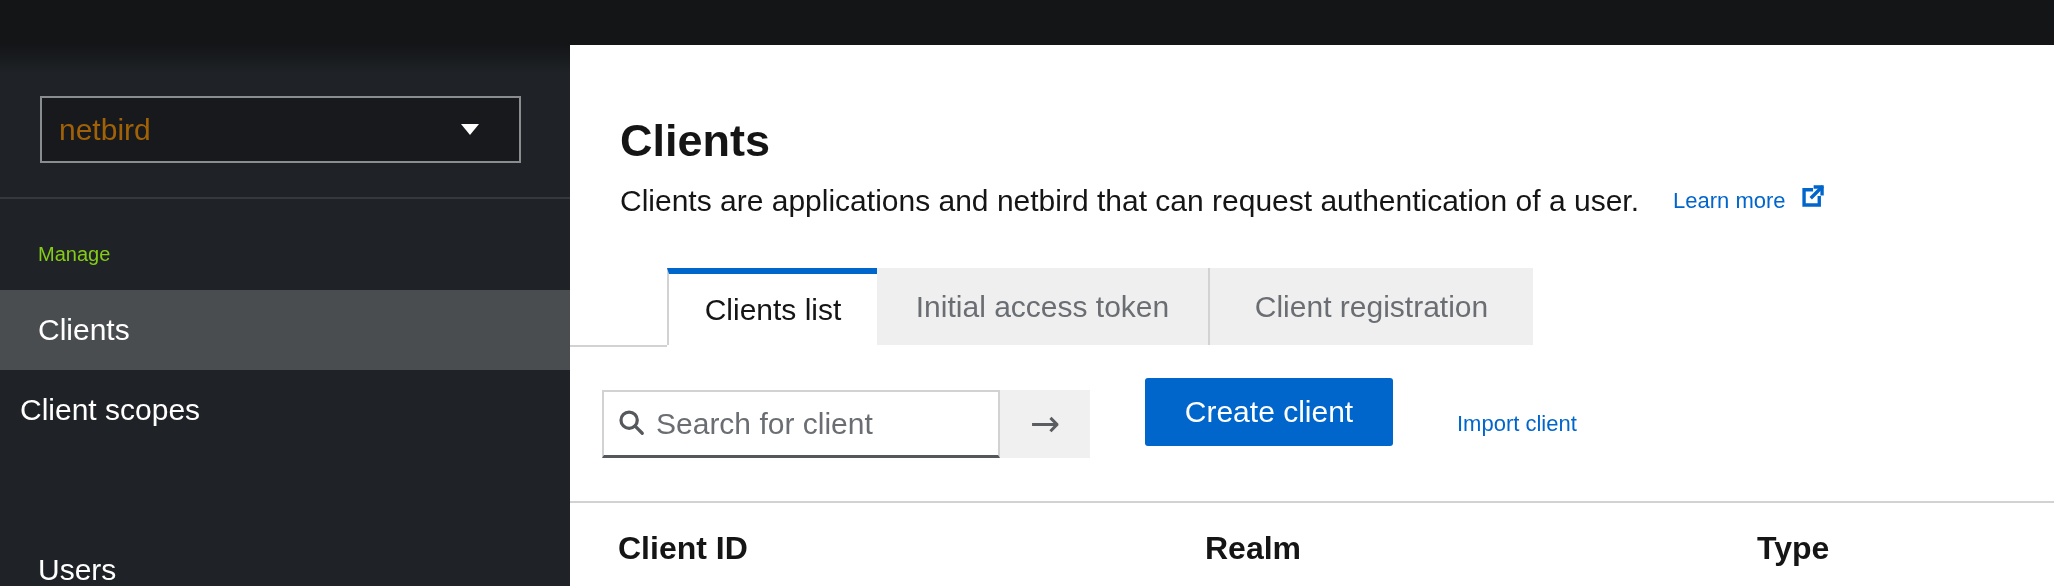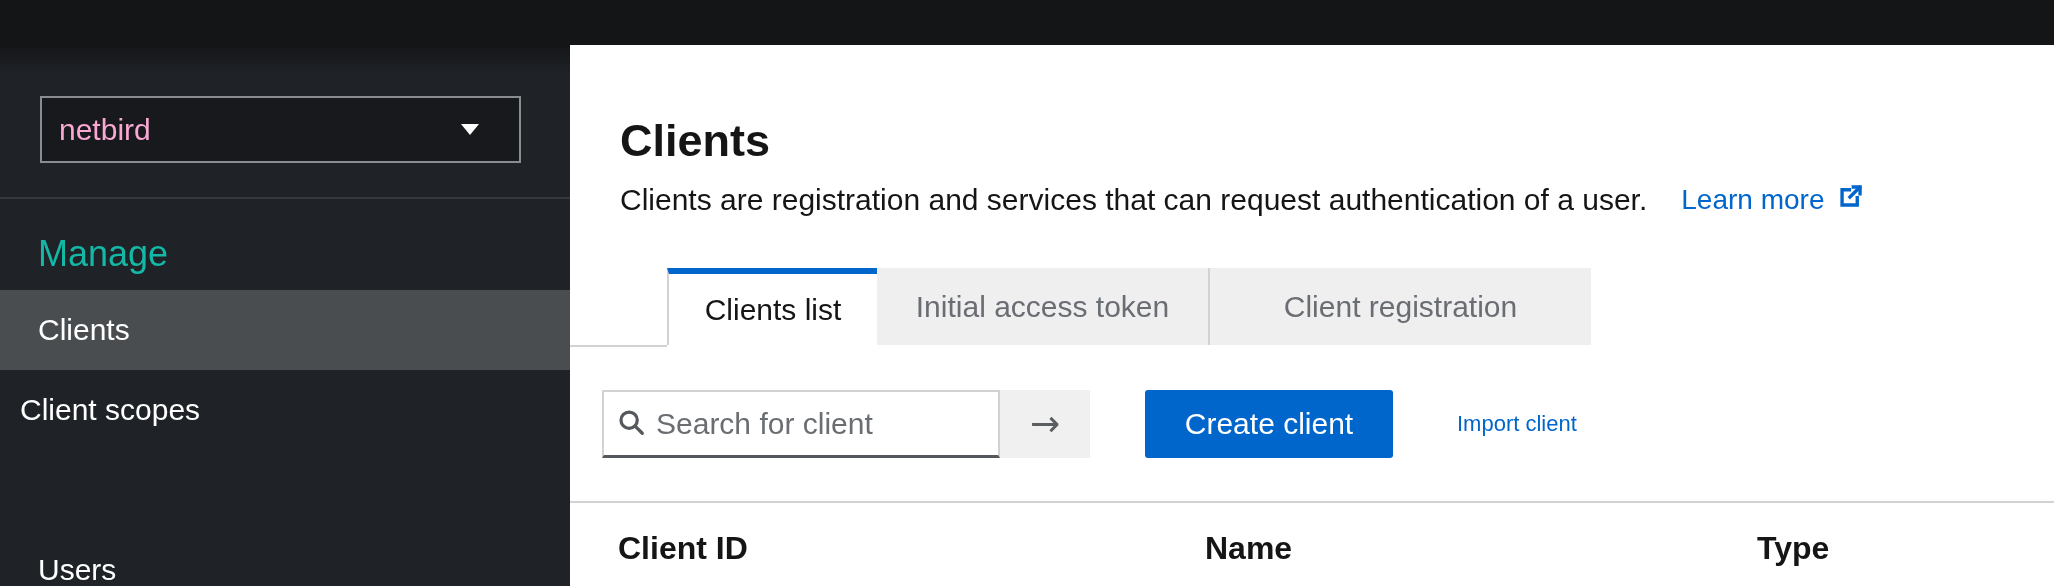--- a/index.html
+++ b/index.html
@@ -43,41 +43,41 @@
     width: 481px; height: 67px;
     background: #17191c;
     border: 2px solid #8a8d90;
     display: flex;
     align-items: center;
     justify-content: space-between;
     padding: 0 40px 0 17px;
     cursor: pointer;
   }
   .realm-selector .realm-name {
-    color: #f9a8d4;
+    color: #a16207;
     font-size: 30px;
   }
   .caret-down {
     width: 0; height: 0;
     border-left: 9px solid transparent;
     border-right: 9px solid transparent;
     border-top: 11px solid #ffffff;
   }
   .sidebar-separator {
     position: absolute;
     left: 0; top: 152px;
     width: 570px; height: 2px;
     background: #35383c;
   }
   .nav-section-title {
     position: absolute;
     left: 38px; top: 195px;
     height: 28px; line-height: 28px;
-    color: #14b8a6;
-    font-size: 36px;
+    color: #84cc16;
+    font-size: 20px;
   }
   .nav-item {
     position: absolute;
     left: 0;
     width: 570px; height: 80px;
     display: flex;
     align-items: center;
     padding-left: 38px;
     color: #ffffff;
     font-size: 30px;
@@ -115,21 +115,21 @@
   }
   .page-desc {
     font-size: 30px;
     color: #151515;
     line-height: 32px;
   }
   .learn-more-link {
     display: inline-flex;
     align-items: center;
     gap: 13px;
-    font-size: 28px;
+    font-size: 22px;
     color: #0066cc;
     text-decoration: none;
     cursor: pointer;
     line-height: 32px;
   }
   .external-link-icon { display: inline-block; }
 
   
   .tabs-underline-left {
     position: absolute;
@@ -154,21 +154,21 @@
     background: #ffffff;
     border-top: 6px solid #0066cc;
     border-left: 2px solid #d2d2d2;
     color: #151515;
   }
   .tab-inactive {
     background: #efefef;
     color: #6a6e73;
   }
   .tab-initial-access-token { left: 307px; width: 331px; }
-  .tab-client-registration  { left: 638px; width: 383px; border-left: 2px solid #d2d2d2; }
+  .tab-client-registration  { left: 638px; width: 325px; border-left: 2px solid #d2d2d2; }
 
   
   .search-group {
     position: absolute;
     left: 32px; top: 345px;
     display: flex;
   }
   .search-input-wrap {
     width: 398px; height: 68px;
     background: #ffffff;
@@ -199,21 +199,21 @@
     cursor: pointer;
   }
   .arrow-right-icon {
     font-family: "DejaVu Sans", sans-serif;
     font-size: 36px;
     color: #5a5d61;
     line-height: 1;
   }
   .create-client-button {
     position: absolute;
-    left: 575px; top: 345px;
+    left: 575px; top: 333px;
     width: 248px; height: 68px;
     background: #0066cc;
     color: #ffffff;
     border: none;
     border-radius: 3px;
     font-size: 30px;
     font-family: "Liberation Sans", sans-serif;
     display: flex;
     align-items: center;
     justify-content: center;
@@ -277,21 +277,21 @@
     <div class="nav-item nav-item-users">
       <span>Users</span>
     </div>
   </nav>
 
   <main class="content">
 
     <h1 class="page-title">Clients</h1>
 
     <div class="page-desc-row">
-      <span class="page-desc">Clients are registration and services that can request authentication of a user.</span>
+      <span class="page-desc">Clients are applications and netbird that can request authentication of a user.</span>
       <a class="learn-more-link">
         <span>Learn more</span>
         <span class="external-link-icon">
           <svg width="27" height="27" viewBox="0 0 24 24" fill="none" stroke="#0066cc" stroke-width="3" stroke-linecap="square" stroke-linejoin="miter">
             <path d="M11 6 H4.5 V19.5 H18 V13"></path>
             <path d="M14.5 3.5 H20.5 V9.5"></path>
             <path d="M20 4 L11.5 12.5"></path>
           </svg>
         </span>
       </a>
@@ -322,17 +322,17 @@
         <span class="arrow-right-icon">→</span>
       </button>
     </div>
 
     <button class="create-client-button">Create client</button>
 
     <a class="import-client-link">Import client</a>
 
     <div class="table-divider"></div>
     <div class="table-header-cell th-client-id">Client ID</div>
-    <div class="table-header-cell th-name">Name</div>
+    <div class="table-header-cell th-name">Realm</div>
     <div class="table-header-cell th-type">Type</div>
   </main>
 
 </div>
 
 </body></html>

